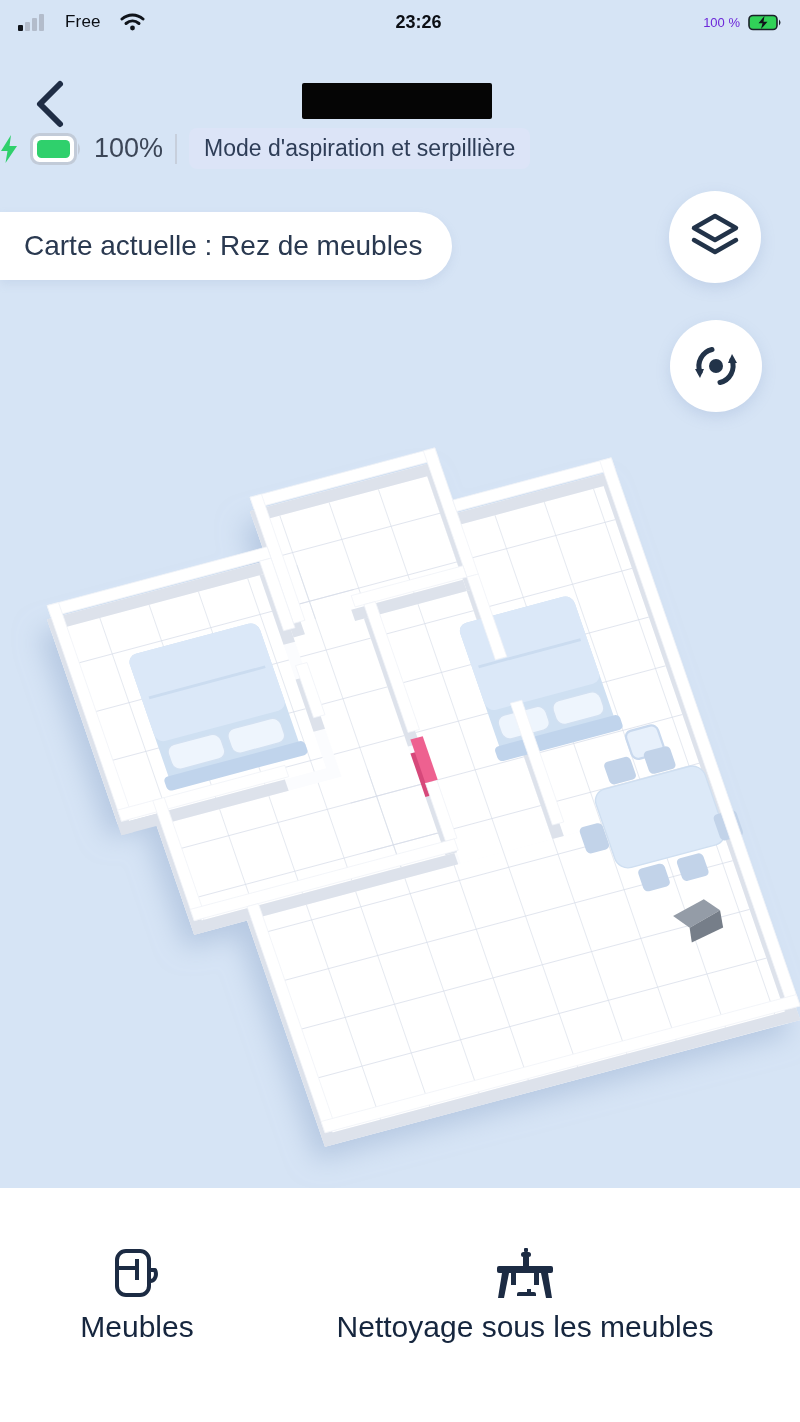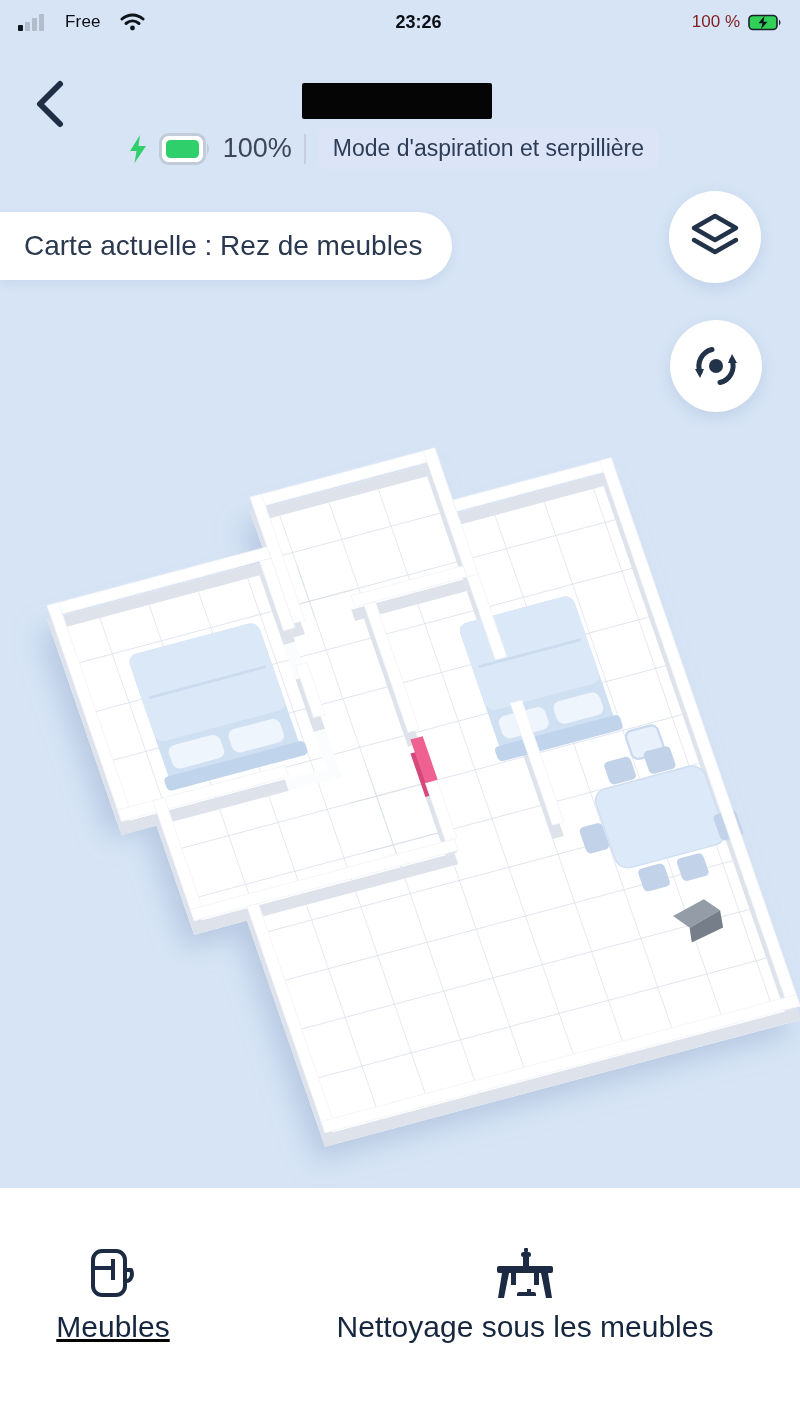--- a/index.html
+++ b/index.html
@@ -5,44 +5,44 @@
   html,body{margin:0;padding:0;}
   body{font-family:"Liberation Sans","DejaVu Sans",sans-serif;}
   .screen{position:relative;width:800px;height:1422px;background:#d6e4f5;overflow:hidden;}
 
   
   .statusbar{position:absolute;top:0;left:0;width:800px;height:44px;display:flex;align-items:center;justify-content:space-between;padding:0 18px;box-sizing:border-box;}
   .sb-left{display:flex;align-items:center;gap:19px;}
   .sb-carrier{font-size:17px;color:#0b0e14;letter-spacing:.2px;}
   .sb-time{position:absolute;left:0;right:0;text-align:center;font-size:18px;font-weight:700;color:#0b0e14;padding-left:37px;}
   .sb-right{display:flex;align-items:center;gap:8px;z-index:2;}
-  .sb-batt-text{font-size:17px;color:#7f1d1d;text-align:center;}
+  .sb-batt-text{font-size:13px;color:#6d28d9;text-align:center;}
 
   
   .back-btn{position:absolute;left:28px;top:76px;width:46px;height:56px;cursor:pointer;}
   .redacted{position:absolute;left:302px;top:83px;width:190px;height:36px;background:#050505;border-radius:2px;}
-  .devstatus{position:absolute;top:128px;left:0;width:659px;display:flex;align-items:center;justify-content:flex-end;gap:12px;}
+  .devstatus{position:absolute;top:128px;left:0;width:659px;display:flex;align-items:center;justify-content:flex-start;gap:12px;}
   .devstatus .pct{font-size:27px;color:#3c4657;}
   .devstatus .sep{width:2px;height:30px;background:#c7cfdc;}
   .mode-badge{background:#dce4f7;color:#2e3d57;font-size:23px;padding:7px 15px;border-radius:8px;white-space:nowrap;}
 
   
   .map-pill{position:absolute;left:0;top:212px;height:68px;line-height:68px;background:#ffffff;border-radius:0 34px 34px 0;padding:0 30px 0 24px;font-size:28px;color:#2a3950;box-shadow:0 4px 10px rgba(140,160,200,.18);}
 
   .circle-btn{position:absolute;width:92px;height:92px;border-radius:50%;background:#ffffff;box-shadow:0 5px 14px rgba(130,155,200,.25);display:flex;align-items:center;justify-content:center;cursor:pointer;}
   .btn-layers{left:669px;top:191px;}
   .btn-rotate{left:670px;top:320px;}
 
   
   .mapsvg{position:absolute;left:0;top:0;}
 
   
   .bottombar{position:absolute;left:0;top:1188px;width:800px;height:234px;background:#ffffff;}
   .bb-item{position:absolute;top:60px;display:flex;flex-direction:column;align-items:center;gap:10px;cursor:pointer;}
-  .bb-item.meubles{left:28px;width:170px;text-decoration:underline;}
+  .bb-item.meubles{left:52px;width:170px;}
   .bb-item.nettoyage{left:300px;width:450px;}
   .bb-label{font-size:30px;color:#16263e;white-space:nowrap;}
 </style>
 </head>
 <body>
 
 <div class="screen">
 
   <div class="statusbar">
     <div class="sb-left">

